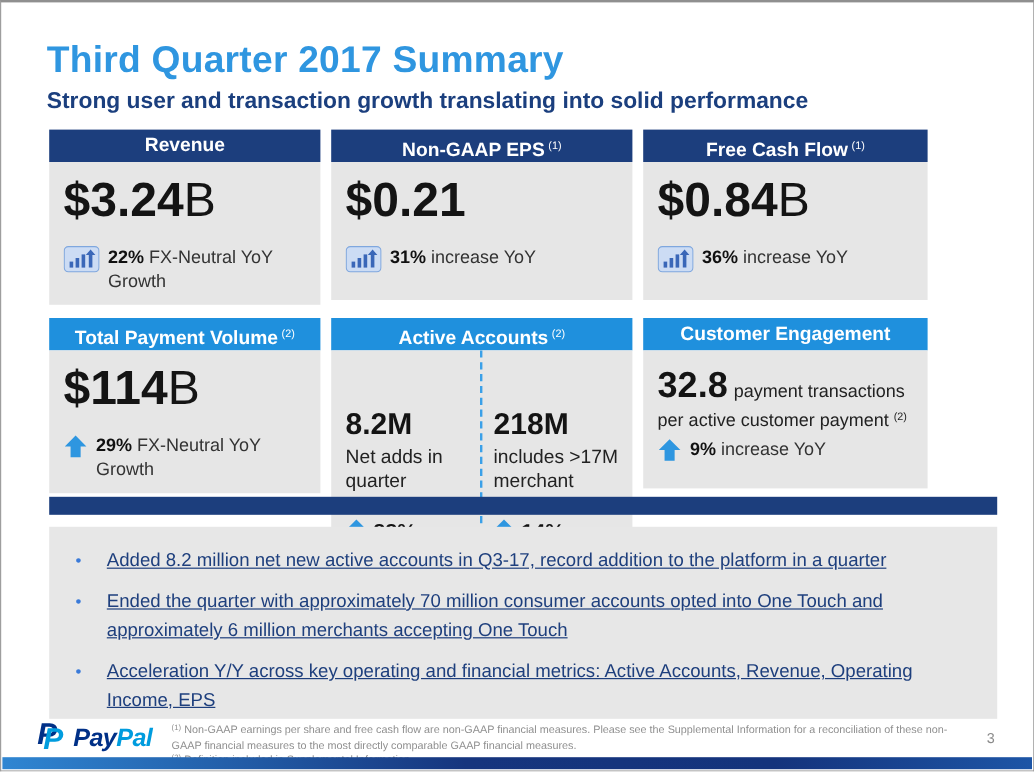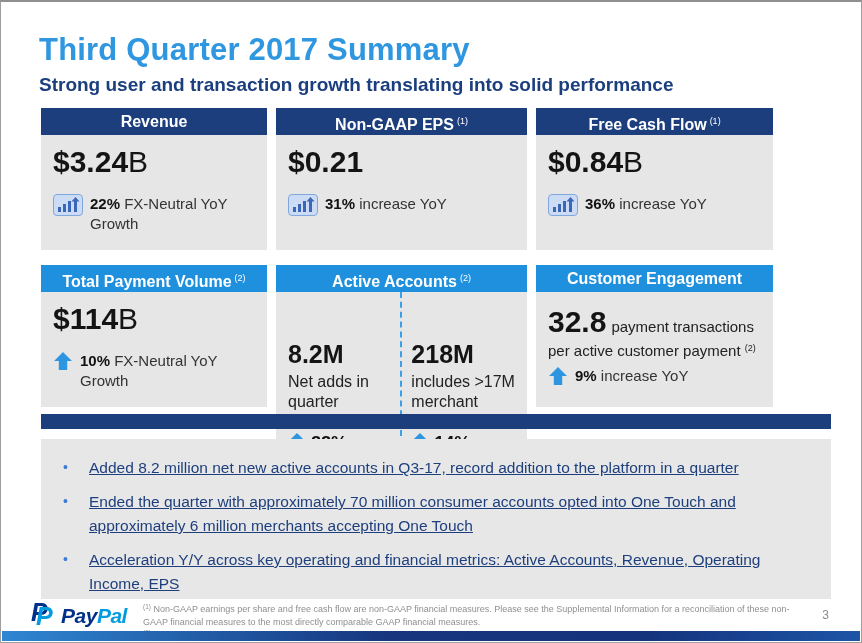--- a/index.html
+++ b/index.html
@@ -9,21 +9,21 @@
   .title{position:absolute;left:38px;top:30px;font-size:31px;font-weight:bold;color:#2f96e0;letter-spacing:0.2px;}
   .subtitle{position:absolute;left:38px;top:72px;font-size:19px;font-weight:600;color:#1b3f7e;}
 
   .cards{position:absolute;left:40px;top:106px;width:732px;display:grid;grid-template-columns:226px 251px 237px;justify-content:space-between;row-gap:15px;}
   .card{height:142px;display:flex;flex-direction:column;}
   .card-header{height:27px;line-height:27px;text-align:center;color:#ffffff;font-weight:bold;font-size:16px;flex:none;}
   .card.row1 .card-header{background:#1c3e7d;}
   .card.row2 .card-header{background:#1f90dd;}
   .card-header sup{font-size:9px;font-weight:normal;vertical-align:6px;margin-left:3px;}
   .card-body{flex:1;background:#e6e6e6;padding:10px 12px;box-sizing:border-box;display:flex;flex-direction:column;}
-  .metric-value{font-size:30px;font-weight:bold;color:#141414;line-height:1.1;}
+  .metric-value{font-size:40px;font-weight:bold;color:#141414;line-height:1.1;}
   .metric-value .suffix{font-weight:normal;}
   .stat{display:flex;align-items:flex-start;gap:7px;margin-top:16px;font-size:15px;color:#333;}
   .stat .icon{flex:none;margin-top:0;}
   .stat-text{line-height:1.3;max-width:172px;}
   .pct{font-weight:bold;color:#111;}
 
   
   .aa-body{flex-direction:row;padding:8px 0 6px 12px;}
   .aa-col{display:flex;flex-direction:column;width:47%;box-sizing:border-box;}
   .aa-col.right{width:53%;border-left:2px dashed #3aa0e8;padding-left:9px;margin-top:-8px;padding-top:8px;margin-bottom:-6px;padding-bottom:6px;}
@@ -131,21 +131,21 @@
     <div class="card row2">
       <div class="card-header"><span>Total Payment Volume</span><sup>(2)</sup></div>
       <div class="card-body">
         <div class="metric-value"><span>$114</span><span class="suffix">B</span></div>
         <div class="stat">
           <span class="icon">
             <svg width="20" height="20" viewBox="0 0 20 20">
                 <path d="M10 1 L19 10 H14.2 V19 H5.8 V10 H1 Z" fill="#2e96e0"></path>
               </svg>
           </span>
-          <div class="stat-text"><span class="pct">10%</span> <span>FX-Neutral YoY Growth</span></div>
+          <div class="stat-text"><span class="pct">29%</span> <span>FX-Neutral YoY Growth</span></div>
         </div>
       </div>
     </div>
 
     <div class="card row2">
       <div class="card-header"><span>Active Accounts</span><sup>(2)</sup></div>
       <div class="card-body aa-body">
         <div class="aa-col">
           <div class="aa-value">8.2M</div>
           <div class="aa-caption">Net adds in quarter</div>

